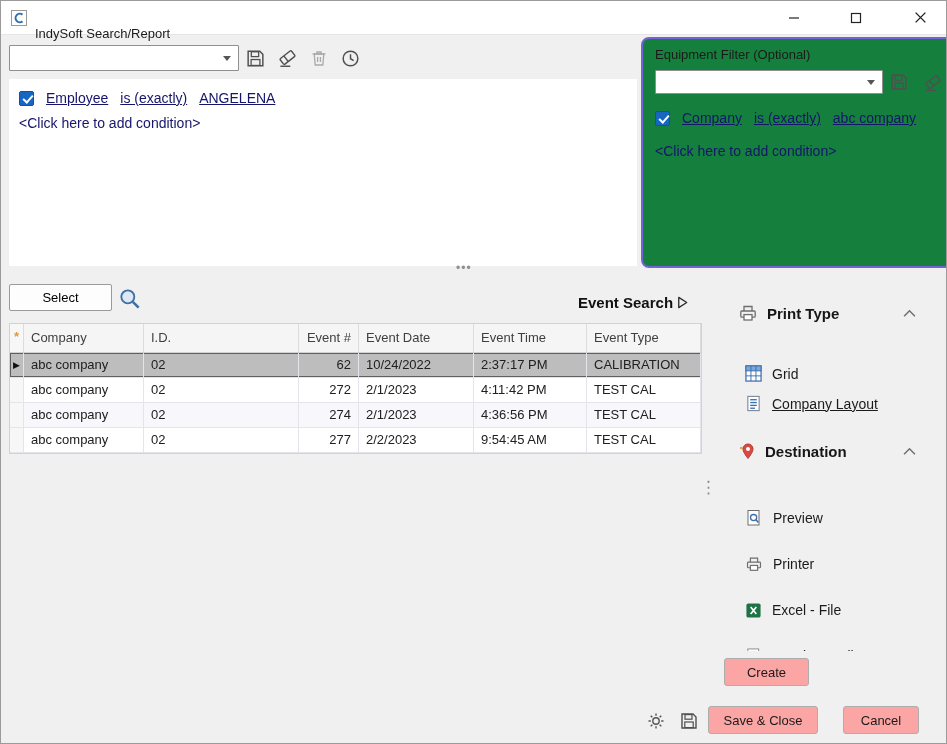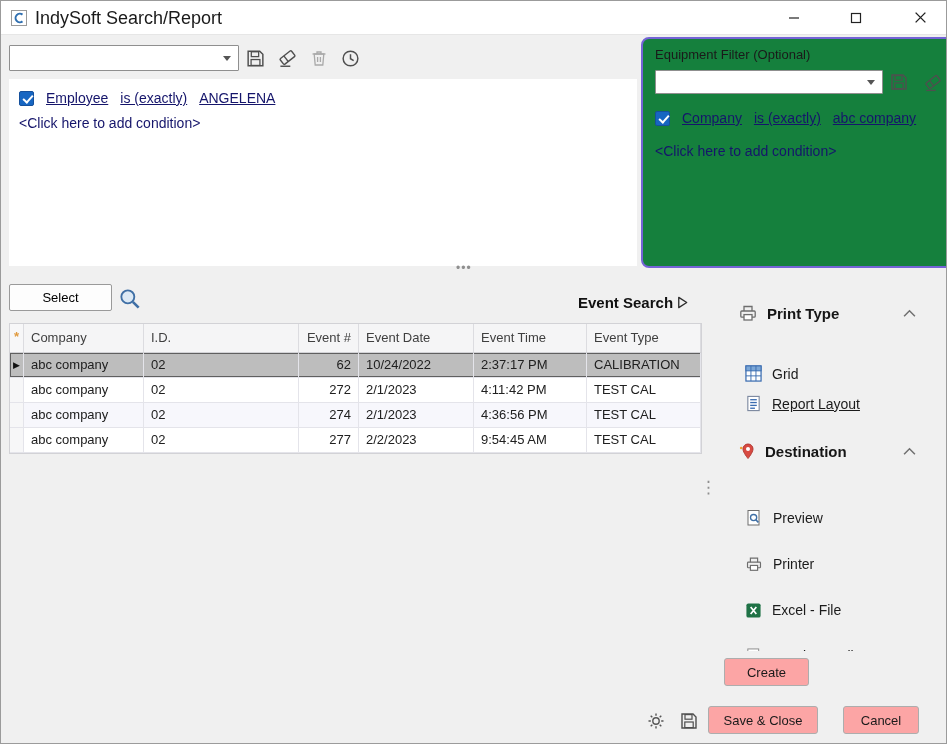--- a/index.html
+++ b/index.html
@@ -7,21 +7,21 @@
   .window {
     position:relative; width:947px; height:744px;
     background:#f0f0f0; overflow:hidden;
     font-family:"Liberation Sans", sans-serif;
     border:1px solid #9b9b9b;
     color:#1a1a1a;
   }
   
   .titlebar { position:absolute; left:0; top:0; width:945px; height:34px; background:#ffffff; border-bottom:1px solid #e6e6e6; }
   .app-icon { position:absolute; left:10px; top:9px; width:16px; height:16px; }
-  .win-title { position:absolute; left:34px; top:0; height:34px; line-height:34px; font-size:18px; color:#1a1a1a; }
+  .win-title { position:absolute; left:34px; top:16px; height:34px; line-height:34px; font-size:13px; color:#1a1a1a; }
   .win-btn { position:absolute; top:0; height:33px; width:46px; display:flex; align-items:center; justify-content:center; background:transparent; border:none; cursor:pointer; }
   .btn-min { left:770px; } .btn-max { left:832px; } .btn-close { left:894px; width:51px; }
   
   .combo { position:absolute; background:#fff; border:1px solid #8f8f8f; border-radius:1px; }
   .combo-main { left:8px; top:44px; width:230px; height:26px; }
   .combo-arrow { position:absolute; right:7px; top:50%; margin-top:-2px; width:0; height:0;
     border-left:4px solid transparent; border-right:4px solid transparent; border-top:5px solid #555; }
   .icon-btn { position:absolute; width:26px; height:26px; padding:0; display:flex; align-items:center; justify-content:center; background:transparent; border:none; cursor:pointer; }
   .tb-save { left:241px; top:44px; } .tb-eraser { left:273px; top:44px; }
   .tb-trash { left:305px; top:44px; } .tb-clock { left:336px; top:44px; }
@@ -282,21 +282,21 @@
     <span class="opt-label">Grid</span>
   </div>
   <div class="opt-item pt-report">
     <svg width="17" height="17" viewBox="0 0 18 18" fill="none">
         <rect x="3" y="1.5" width="12" height="15" fill="#fff" stroke="#7d8aa0" stroke-width="1.2"></rect>
         <line x1="5.5" y1="5" x2="12.5" y2="5" stroke="#3a6cb0" stroke-width="1.4"></line>
         <line x1="5.5" y1="8" x2="12.5" y2="8" stroke="#3a6cb0" stroke-width="1.4"></line>
         <line x1="5.5" y1="11" x2="12.5" y2="11" stroke="#3a6cb0" stroke-width="1.4"></line>
         <line x1="5.5" y1="14" x2="10.5" y2="14" stroke="#3a6cb0" stroke-width="1.4"></line>
       </svg>
-    <span class="opt-label">Report Layout</span>
+    <span class="opt-label">Company Layout</span>
   </div>
 
   <div class="section-header hdr-dest">
     <svg width="18" height="19" viewBox="0 0 18 18">
         <circle cx="3.2" cy="5.5" r="1.3" fill="#f0a030"></circle>
         <path d="M10 1.5c2.8 0 5 2.2 5 5 0 3.5-5 9.5-5 9.5S5 10 5 6.5c0-2.8 2.2-5 5-5z" fill="#d84a42" stroke="#b33a33"></path>
         <circle cx="10" cy="6.5" r="2" fill="#fff"></circle>
       </svg>
     <span class="ttl">Destination</span>
     <svg width="13" height="9" viewBox="0 0 12 8">

